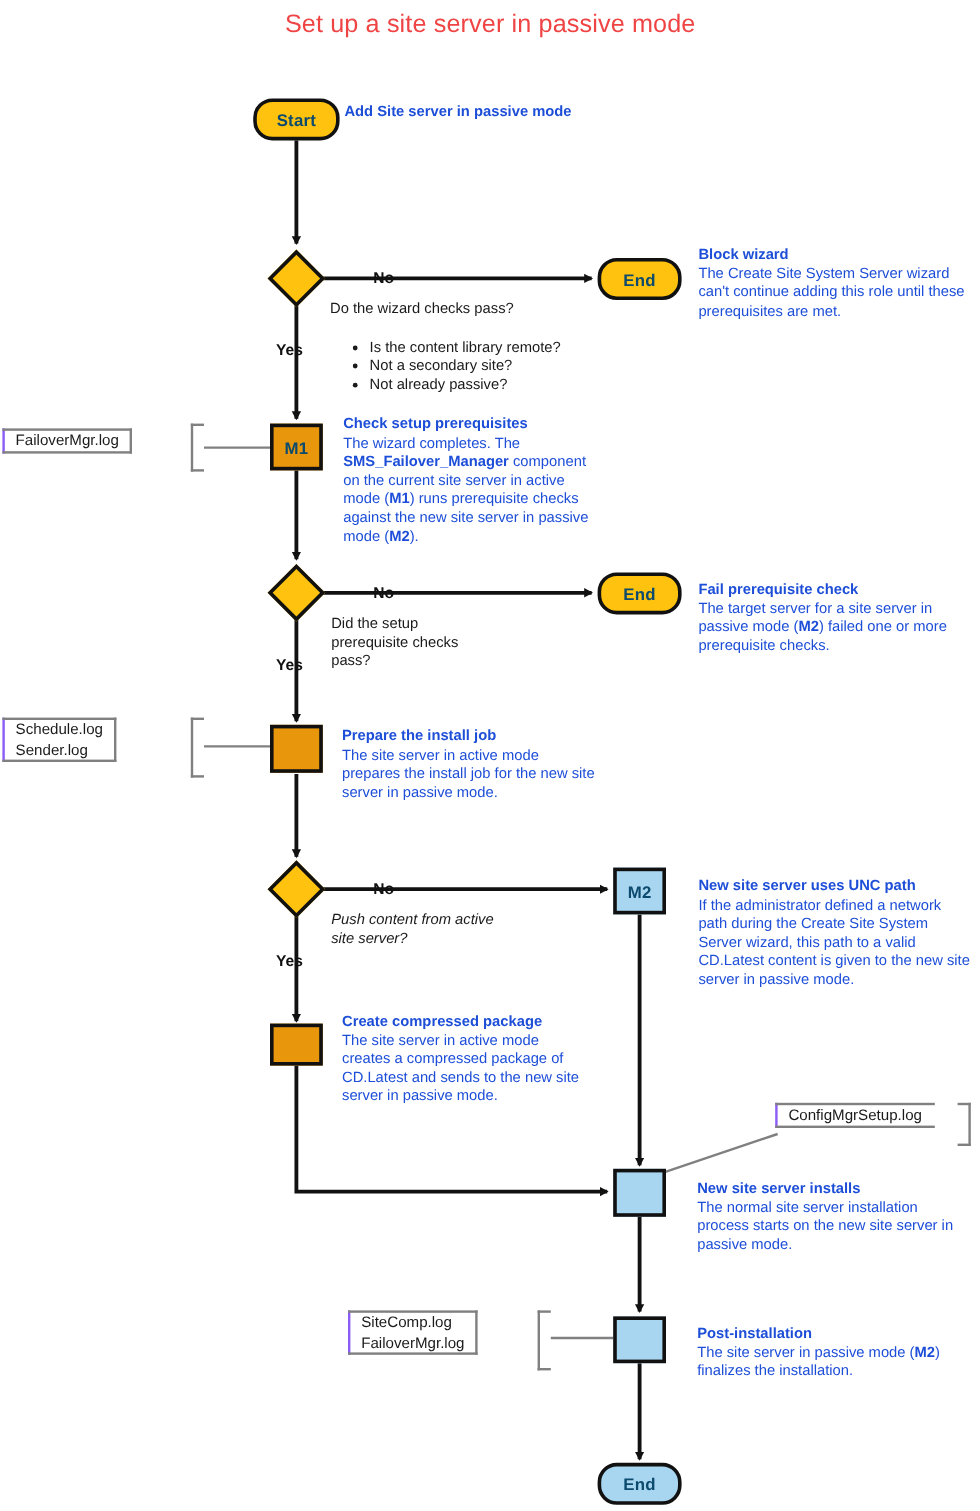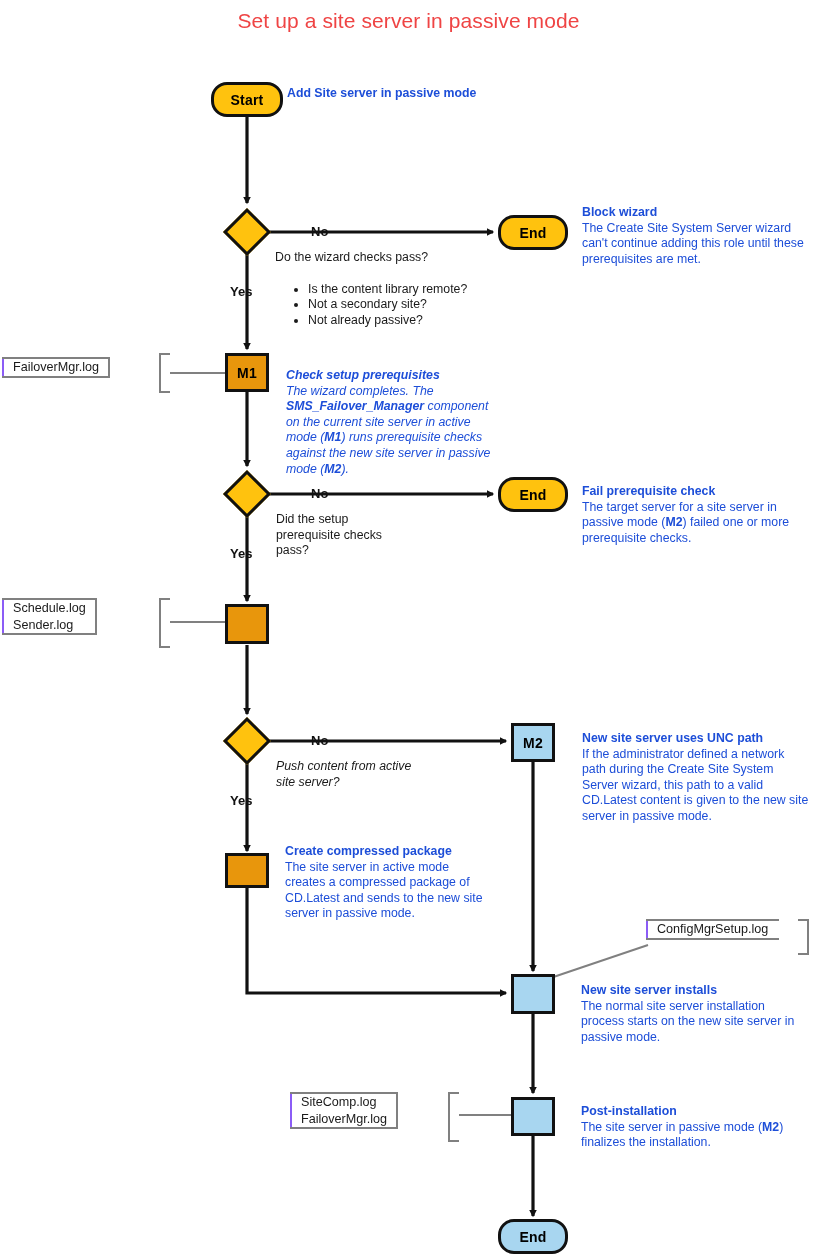--- a/index.html
+++ b/index.html
@@ -28,21 +28,21 @@
   }
   .node {
     position: absolute;
     box-sizing: border-box;
     border: 3px solid #111111;
     display: flex;
     align-items: center;
     justify-content: center;
     font-weight: bold;
     font-size: 14px;
-    color: #000000;
+    color: #0c4a6e;
     letter-spacing: .2px;
   }
   .node.terminator {
     border-radius: 16px;
   }
   .fill-yellow { background: #FFC20E; }
   .fill-orange { background: #E8960C; }
   .fill-blue   { background: #A8D6F0; }
 
   .diamond {
@@ -236,30 +236,34 @@
 
   <div class="callout" style="left:287px;top:86px;width:218px;">
     <span class="hd">Add Site server in passive mode</span>
   </div>
 
   <div class="callout" style="left:582px;top:205px;width:225px;">
     <span class="hd">Block wizard</span>
     <span>The Create Site System Server wizard can't continue adding this role until these prerequisites are met.</span>
   </div>
 
-  <div class="callout" style="left:286px;top:368px;width:205px;font-style:italic;">
+  <div class="callout" style="left:286px;top:346px;width:205px;">
     <span class="hd">Check setup prerequisites</span>
     <span>The wizard completes. The <b>SMS_Failover_Manager</b> component on the current site server in active mode (<b>M1</b>) runs prerequisite checks against the new site server in passive mode (<b>M2</b>).</span>
   </div>
 
   <div class="callout" style="left:582px;top:484px;width:220px;">
     <span class="hd">Fail prerequisite check</span>
     <span>The target server for a site server in passive mode (<b>M2</b>) failed one or more prerequisite checks.</span>
   </div>
 
+  <div class="callout" style="left:285px;top:606px;width:215px;">
+    <span class="hd">Prepare the install job</span>
+    <span>The site server in active mode prepares the install job for the new site server in passive mode.</span>
+  </div>
 
   <div class="callout" style="left:582px;top:731px;width:228px;">
     <span class="hd">New site server uses UNC path</span>
     <span>If the administrator defined a network path during the Create Site System Server wizard, this path to a valid CD.Latest content is given to the new site server in passive mode.</span>
   </div>
 
   <div class="callout" style="left:285px;top:844px;width:205px;">
     <span class="hd">Create compressed package</span>
     <span>The site server in active mode creates a compressed package of CD.Latest and sends to the new site server in passive mode.</span>
   </div>

